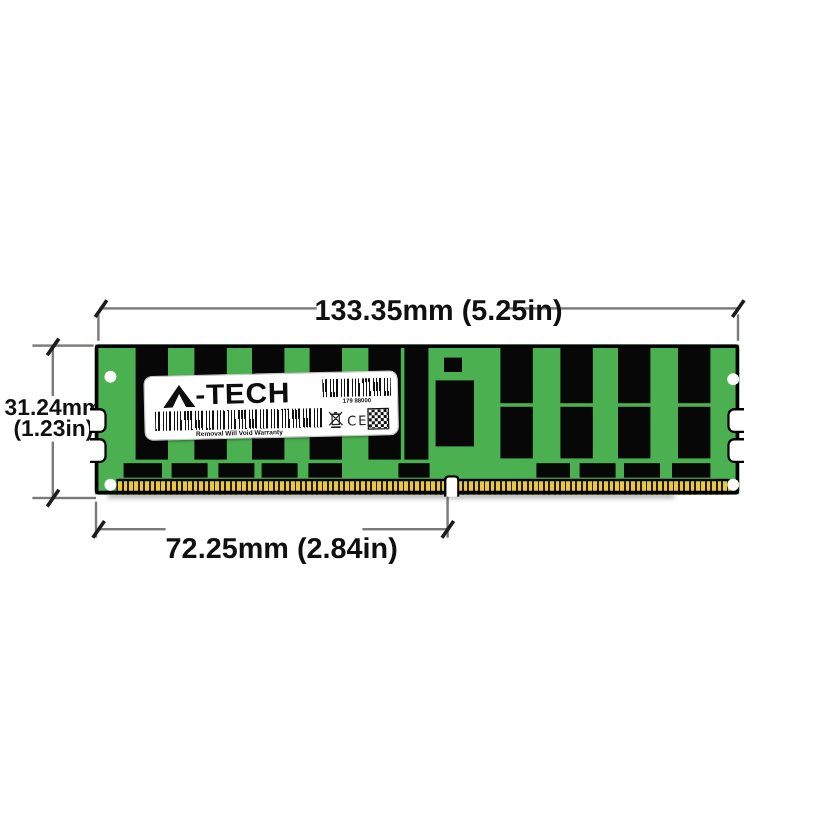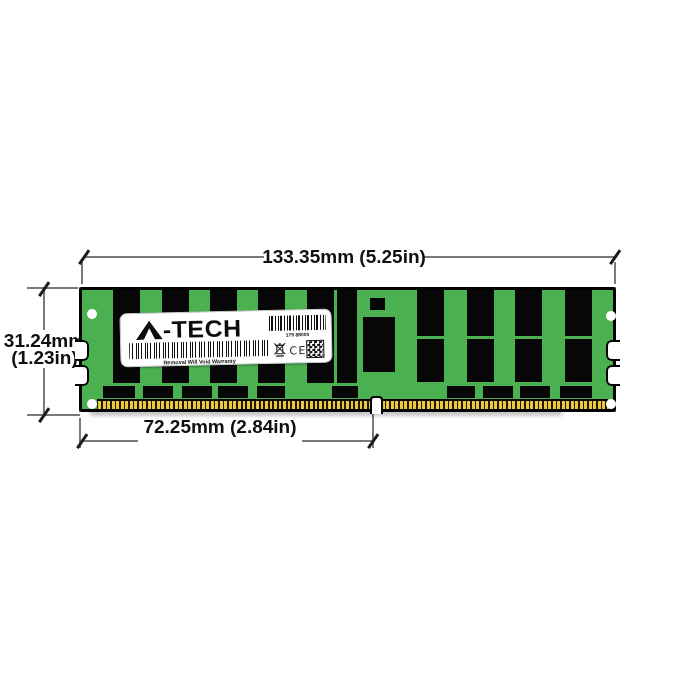--- a/index.html
+++ b/index.html
@@ -8,21 +8,21 @@
   }
   html,body{margin:0;padding:0;background:#fff;}
   .canvas{position:relative;width:700px;height:700px;background:#fff;overflow:hidden;
           font-family:"Liberation Sans",sans-serif;}
 
   
   .dline{position:absolute;background:var(--line);}
   .tick{position:absolute;width:2.5px;height:17px;background:#1c1c1c;
         transform:translate(-50%,-50%) rotate(35deg);}
   .dimtext{position:absolute;color:var(--dimtext);font-weight:bold;text-align:center;
-           font-size:19px;letter-spacing:0px;white-space:nowrap;}
+           font-size:24px;letter-spacing:0px;white-space:nowrap;}
   .dimtext.small{font-size:19px;line-height:17px;white-space:normal;}
 
   
   .module{position:absolute;left:79px;top:287px;width:537px;height:125px;
           background:var(--pcb);z-index:1;}
   .shadow{position:absolute;left:90px;top:411px;width:472px;height:4px;background:#3c3c3c;
           opacity:.45;filter:blur(2px);z-index:0;}
   .pcb-outline{position:absolute;inset:0;border:3px solid var(--outline);border-radius:3px;z-index:5;}
   .chip{position:absolute;background:var(--chip);z-index:2;}
   .pins{position:absolute;left:18px;right:8px;bottom:0;height:11px;z-index:3;
@@ -86,21 +86,21 @@
     </div>
   </div>
 
   <div>
     <div class="dline" style="left:79px;top:418px;width:2px;height:30px"></div>
     <div class="dline" style="left:372px;top:413px;width:2px;height:35px"></div>
     <div class="dline" style="left:81px;top:440px;width:57px;height:2px"></div>
     <div class="dline" style="left:302px;top:440px;width:72px;height:2px"></div>
     <div class="tick" style="left:82px;top:441px"></div>
     <div class="tick" style="left:373px;top:441px"></div>
-    <div class="dimtext" style="left:138px;top:416px;width:164px">72.25mm (2.84in)</div>
+    <div class="dimtext" style="left:138px;top:444px;width:164px">72.25mm (2.84in)</div>
   </div>
 
   <div class="shadow"></div>
 
   <div class="module">
     <div>
         <div class="chip" style="left: 34px; top: 3px; width: 27px; height: 93px;"></div>
         <div class="chip" style="left: 83px; top: 3px; width: 27px; height: 93px;"></div>
         <div class="chip" style="left: 131px; top: 3px; width: 27px; height: 93px;"></div>
         <div class="chip" style="left: 179px; top: 3px; width: 27px; height: 93px;"></div>

